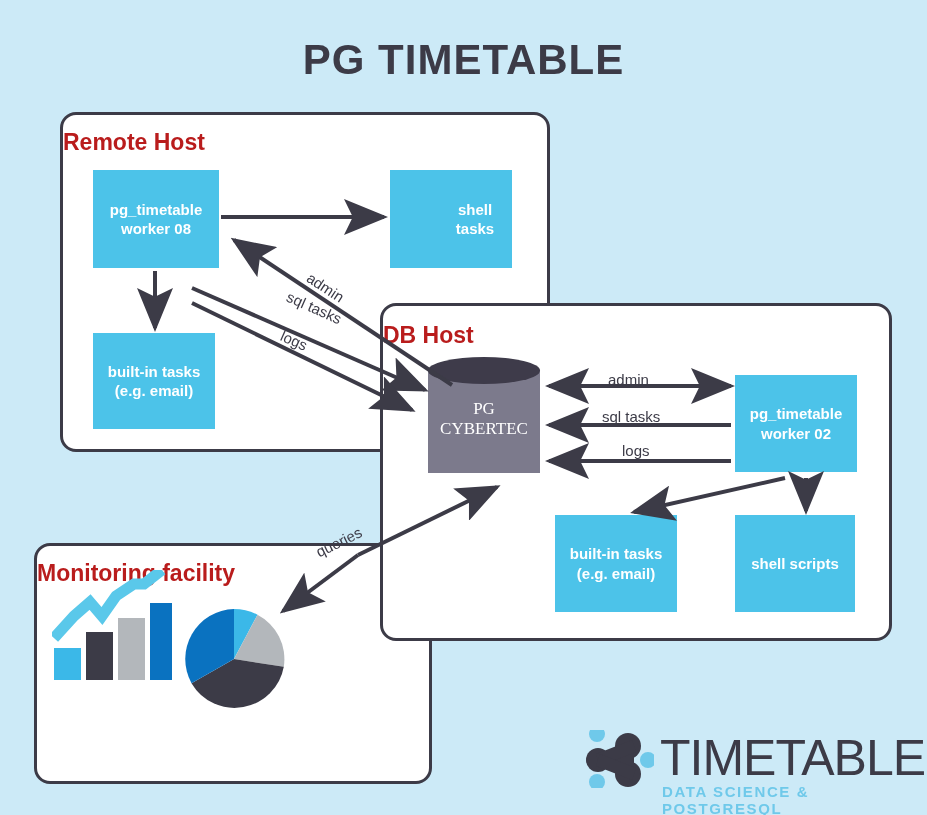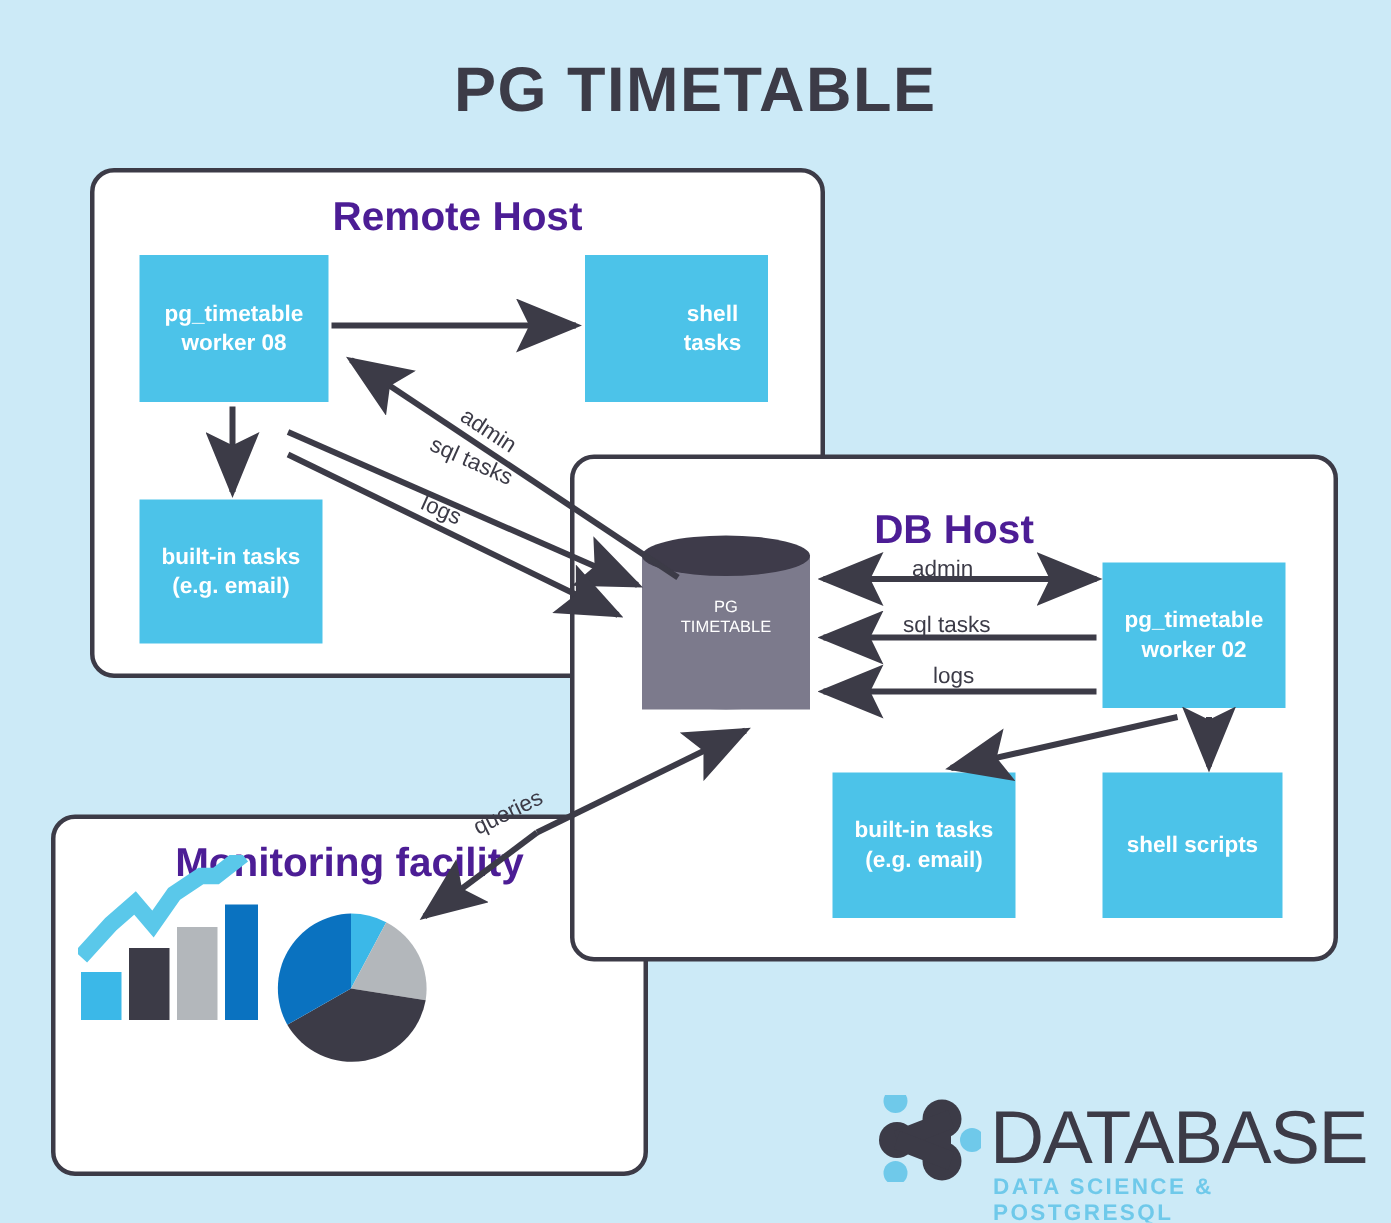--- a/index.html
+++ b/index.html
@@ -21,23 +21,23 @@
 
   .panel{
     position:absolute;
     background:#ffffff;
     border:3px solid #3c3b47;
     border-radius:16px;
     box-sizing:border-box;
   }
   .panel-title{
     position:absolute;left:0;width:100%;
-    text-align:center;
-    font-size:27px;font-weight:700;
-    color:#4c1d95;
+    text-align:left;
+    font-size:23px;font-weight:700;
+    color:#b91c1c;
   }
 
   #panel-remote{left:60px;top:112px;width:490px;height:340px;z-index:2;}
   #panel-db{left:380px;top:303px;width:512px;height:338px;z-index:4;}
   #panel-mon{left:34px;top:505px;width:398px;height:241px;z-index:3;margin-top:38px;}
 
   .bluebox{
     position:absolute;
     background:#4cc3e9;
     color:#ffffff;
@@ -67,22 +67,22 @@
   #db-cyl .bot{
     position:absolute;left:0;top:90px;width:112px;height:26px;
     background:#7c7a8c;border-radius:50%;
   }
   #db-cyl .top{
     position:absolute;left:0;top:0;width:112px;height:27px;
     background:#3e3b4a;border-radius:50%;
   }
   #db-cyl .lbl{
     position:absolute;left:-6px;top:42px;width:124px;
-    text-align:center;color:#fff;font-size:11px;line-height:1.2;
-    font-family:Liberation Sans, sans-serif;
+    text-align:center;color:#fff;font-size:17px;line-height:1.2;
+    font-family:Liberation Serif, serif;
   }
 
   
   #mon-bars{position:absolute;left:52px;top:570px;z-index:5;}
   #mon-pie{position:absolute;left:182px;top:607px;z-index:5;}
 
   
   #logo{position:absolute;left:582px;top:730px;z-index:8;}
   #logo-word{
     position:absolute;left:660px;top:729px;
@@ -119,30 +119,30 @@
   </div>
 
   <div class="bluebox" style="left:93px;top:333px;width:122px;height:96px;z-index:5;">
     <div>
       <span>built-in tasks</span><br>
       <span>(e.g. email)</span>
     </div>
   </div>
 
   <div class="panel" id="panel-db">
-    <div class="panel-title" style="top:32px;">DB Host</div>
+    <div class="panel-title" style="top:16px;">DB Host</div>
   </div>
 
   <div id="db-cyl">
     <div class="bot"></div>
     <div class="body"></div>
     <div class="top"></div>
     <div class="lbl">
       <span>PG</span><br>
-      <span>TIMETABLE</span>
+      <span>CYBERTEC</span>
     </div>
   </div>
 
   <div class="bluebox" style="left:735px;top:375px;width:122px;height:97px;z-index:5;">
     <div>
       <span>pg_timetable</span><br>
       <span>worker 02</span>
     </div>
   </div>
 
@@ -233,16 +233,16 @@
       <path d="M40 16 L52 16 L52 44 L40 44 Z"></path>
       <path d="M14 24 L50 10 L54 22 L18 36 Z"></path>
       <path d="M14 36 L50 50 L54 38 L18 24 Z"></path>
     </g>
     <g fill="#6fc9ea">
       <circle cx="15" cy="4" r="8"></circle>
       <circle cx="15" cy="52" r="8"></circle>
       <circle cx="66" cy="30" r="8"></circle>
     </g>
   </svg>
-  <div id="logo-word">DATABASE</div>
+  <div id="logo-word">TIMETABLE</div>
   <div id="logo-sub">DATA SCIENCE &amp; POSTGRESQL</div>
 
 </div>
 
 </body></html>

